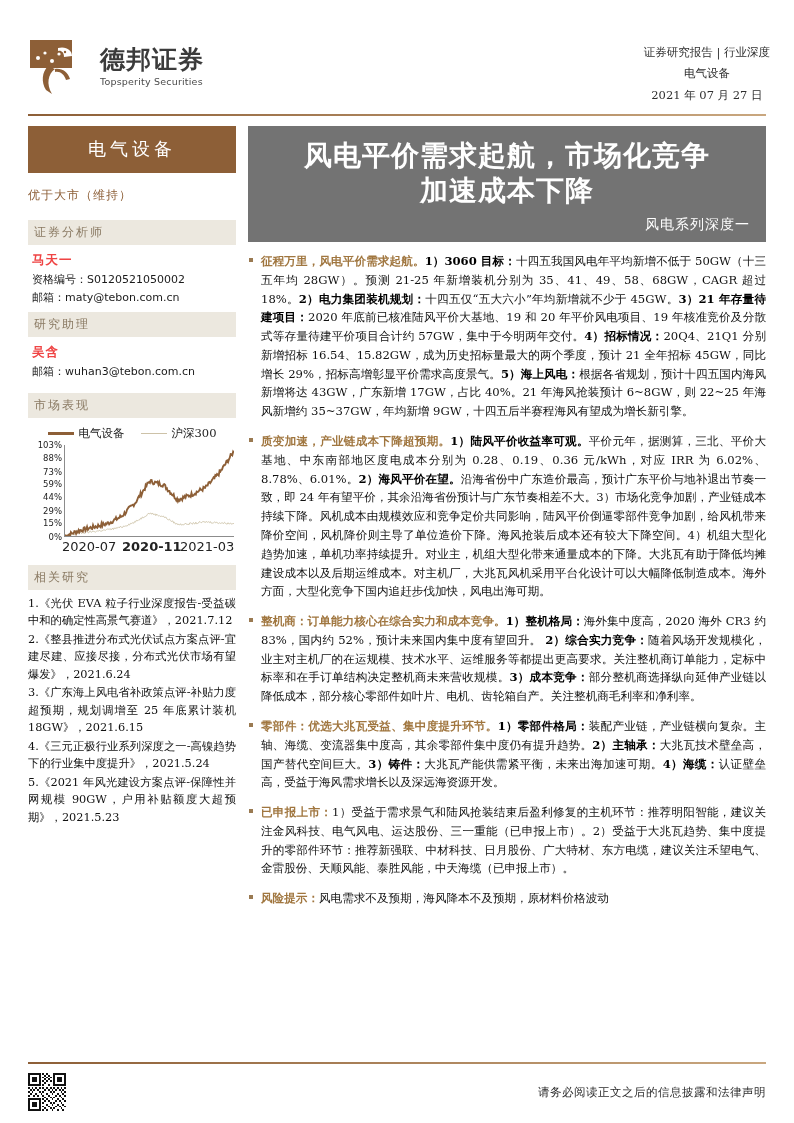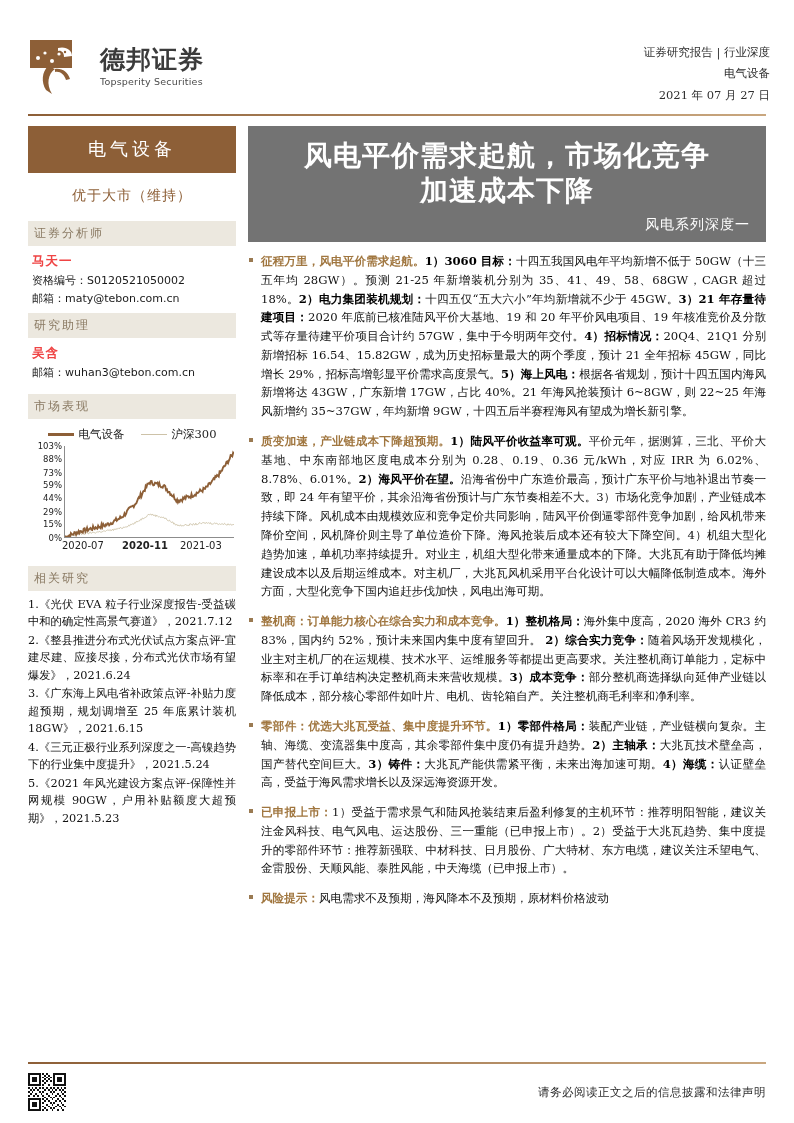--- a/index.html
+++ b/index.html
@@ -9,37 +9,37 @@
     font-family: "DejaVu Sans", "Liberation Sans", sans-serif;
   }
   .page { position: relative; width: 794px; height: 1123px; padding: 0; }
 
   
   .topbar { display: flex; align-items: flex-start; padding: 36px 24px 0 28px; height: 110px; }
   .logo-wrap { display: flex; align-items: center; gap: 10px; }
   .logo-mark { width: 62px; height: 62px; position: relative; }
   .logo-text-cn { font-family: "DejaVu Sans", sans-serif; font-size: 25px; font-weight: bold; color: #3b3b3b; letter-spacing: 1px; line-height: 1.05; }
   .logo-text-en { font-size: 9.5px; color: #4a4a4a; letter-spacing: .2px; margin-top: 2px; }
-  .header-meta { margin-left: auto; text-align: right; padding-top: 6px; }
+  .header-meta { margin-left: auto; text-align: center; padding-top: 6px; }
   .header-meta div { font-size: 11.5px; color: #2e2e2e; line-height: 1.85; font-family: "DejaVu Serif", serif; }
 
   .topline { height: 2px; background: linear-gradient(to right,#8d5f37,#c9a77f); margin: 4px 28px 0 28px; }
 
   
   .body { display: flex; padding: 10px 28px 0 28px; gap: 12px; }
   .sidebar { width: 208px; flex: none; }
   .main { flex: 1; min-width: 0; }
 
   
   .sector-box {
     background: #8d5f37; color: #ffffff;
     text-align: center; font-family: "DejaVu Serif", serif;
     font-size: 18px; letter-spacing: 4px; padding: 11px 0 12px 0;
   }
-  .rating { text-align: center; font-family: "DejaVu Serif", serif; font-size: 14px; color: #8d5f37; padding: 14px 0 12px 0; letter-spacing: 1px; }
+  .rating { font-family: "DejaVu Serif", serif; font-size: 12px; color: #8d5f37; padding: 14px 0 12px 0; letter-spacing: 1px; }
   .sec-head {
     background: #ece8df; color: #8a7a63;
     font-family: "DejaVu Serif", serif; font-size: 12px; letter-spacing: 2px;
     padding: 4px 6px; margin-top: 4px;
   }
   .analyst { padding: 7px 4px 2px 4px; }
   .analyst .nm { font-family: "DejaVu Serif", serif; font-weight: bold; font-size: 12.5px; color: #ef4444; letter-spacing: 1px; margin-bottom: 2px; }
   .analyst .ln { font-size: 11px; color: #1a1a1a; line-height: 1.6; font-family: "DejaVu Sans", sans-serif; }
   .analyst .ln .lbl { font-family: "DejaVu Serif", serif; }
 
@@ -48,21 +48,21 @@
   .legend { display: flex; justify-content: center; gap: 16px; align-items: center; margin-bottom: 4px; }
   .legend .item { display: flex; align-items: center; gap: 5px; font-family: "DejaVu Serif", serif; font-size: 11.5px; color: #222; }
   .legend .sw { width: 26px; height: 3px; background: #8d5f37; }
   .legend .sw.thin { height: 1.5px; background: #cdc2a8; }
   .chart-area { position: relative; height: 110px; }
   .ylabels { position: absolute; left: 0; top: 0; width: 34px; height: 92px; }
   .ylabels span { position: absolute; right: 0; font-size: 8.5px; color: #222; transform: translateY(-50%); font-family: "DejaVu Sans", sans-serif; }
   .plot { position: absolute; left: 36px; right: 2px; top: 0; height: 92px; border-left: 1px solid #8c8c8c; border-bottom: 1px solid #8c8c8c; }
   .plot svg { display:block; width: 100%; height: 100%; }
   .xlabels { position: absolute; left: 30px; right: 0; top: 94px; height: 14px; }
-  .xlabels span { position: absolute; font-size: 10px; color: #222; font-family: "DejaVu Sans", sans-serif; }
+  .xlabels span { position: absolute; font-size: 13px; color: #222; font-family: "DejaVu Sans", sans-serif; }
 
   .related { padding-top: 4px; }
   .related .ri { font-family: "DejaVu Serif", serif; font-size: 11.3px; color: #111; line-height: 1.55; text-align: justify; margin-top: 1px; }
 
   
   .title-box { background: #737373; color: #fff; padding: 12px 16px 8px 16px; }
   .title-box .t { font-family: "DejaVu Serif", serif; font-size: 28px; font-weight: bold; line-height: 1.25; text-align: center; letter-spacing: 1px; }
   .title-box .sub { font-family: "DejaVu Serif", serif; font-size: 14px; text-align: right; margin-top: 8px; letter-spacing: 1px; }
 
   .points-head {

